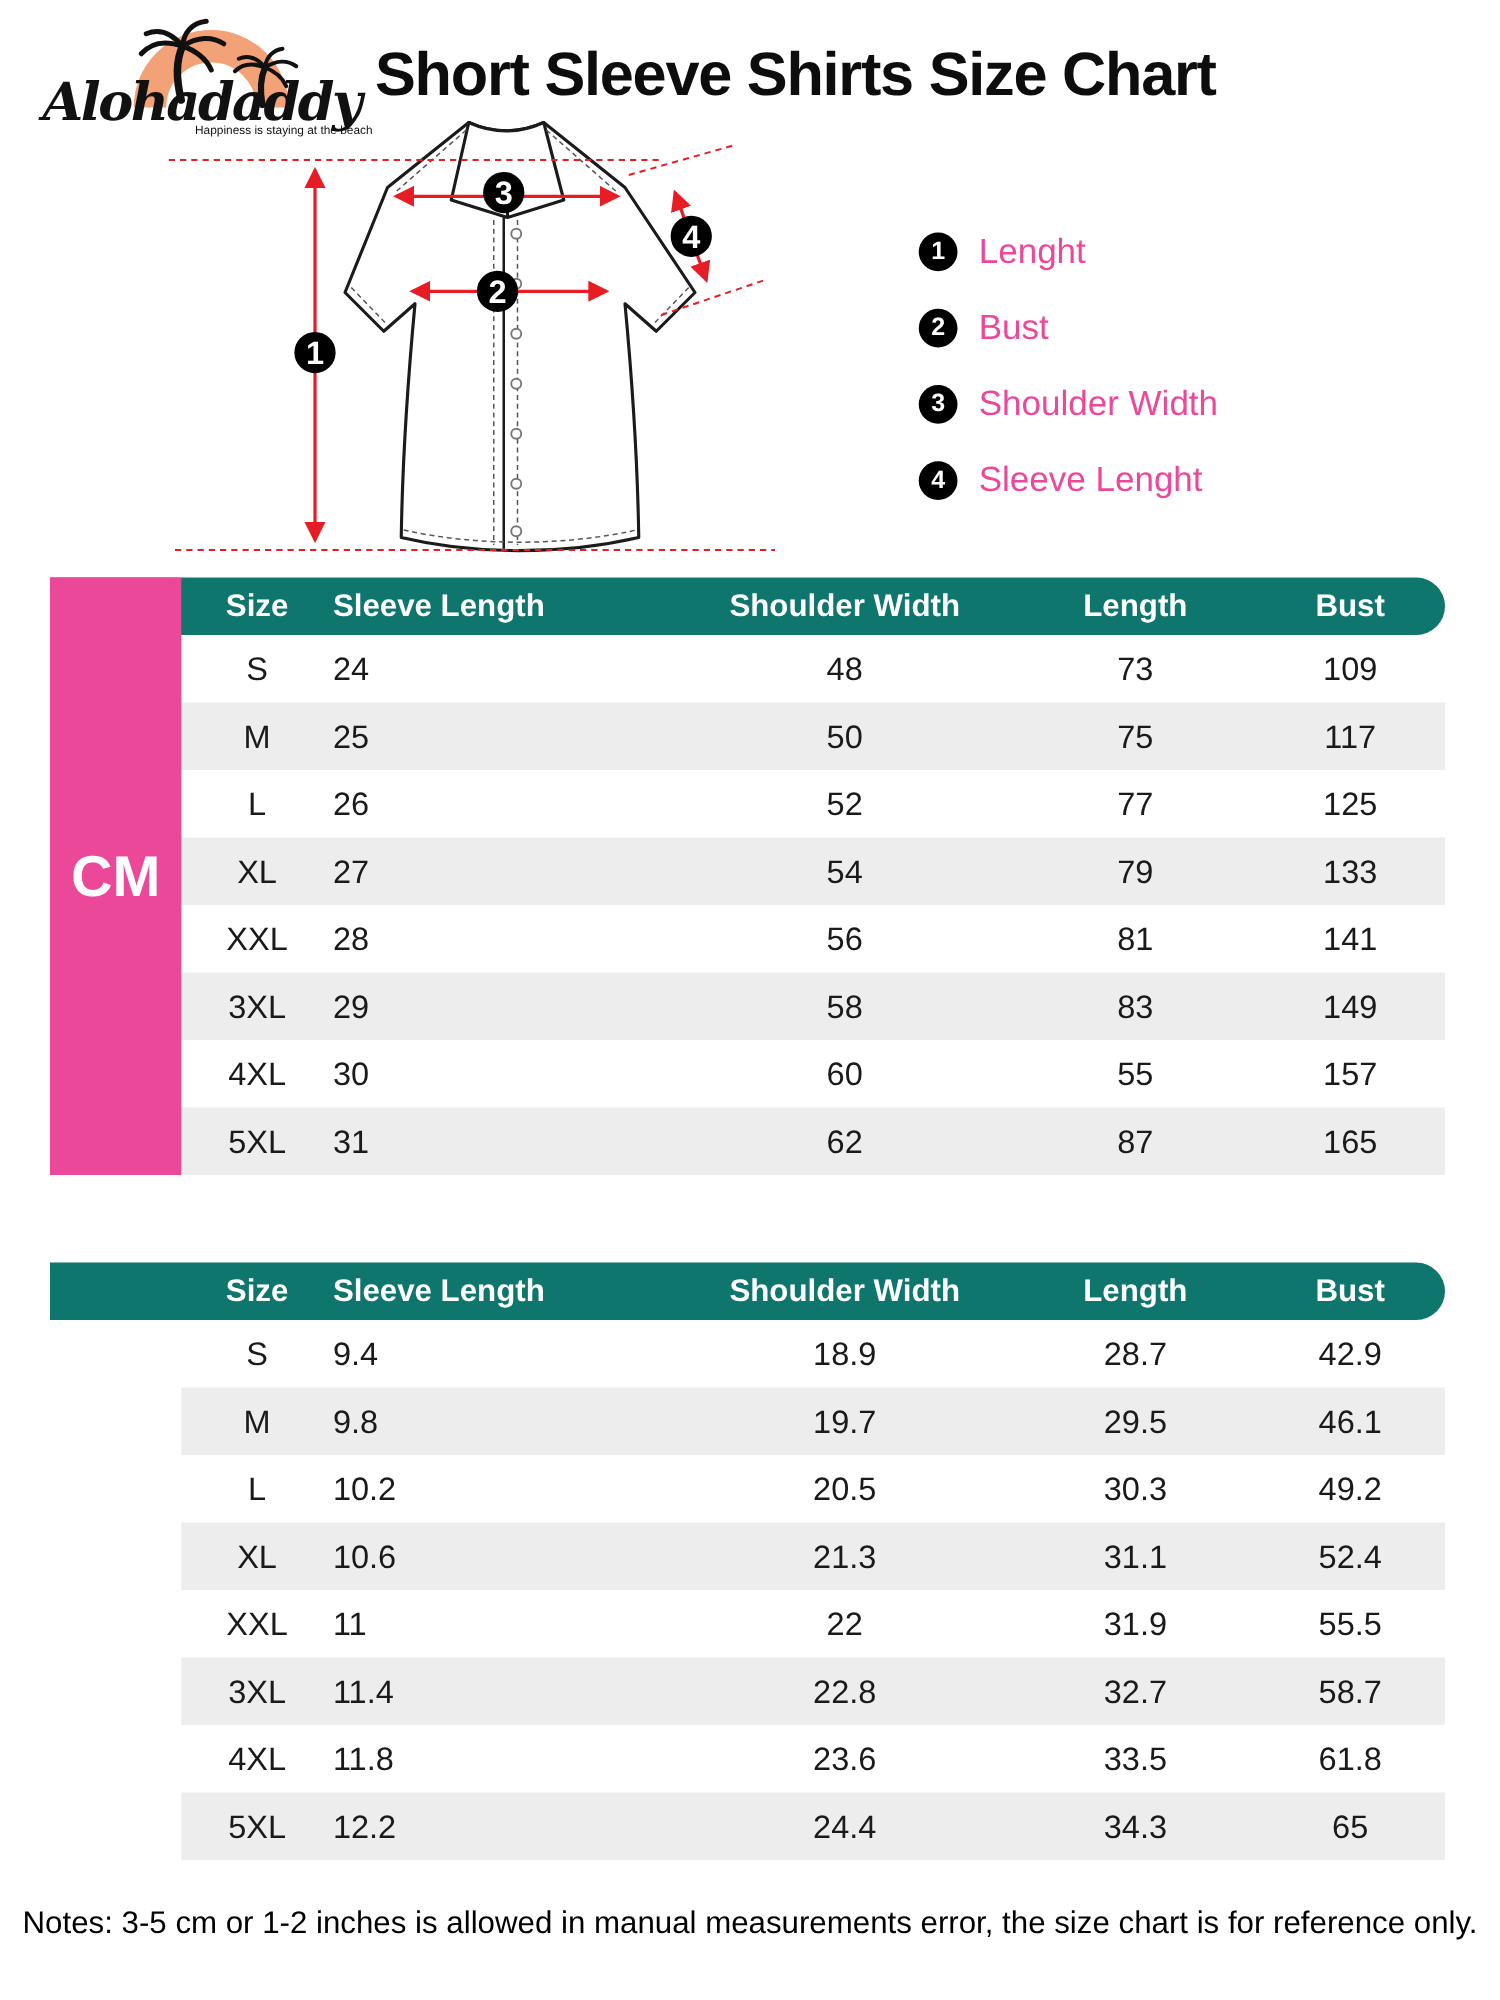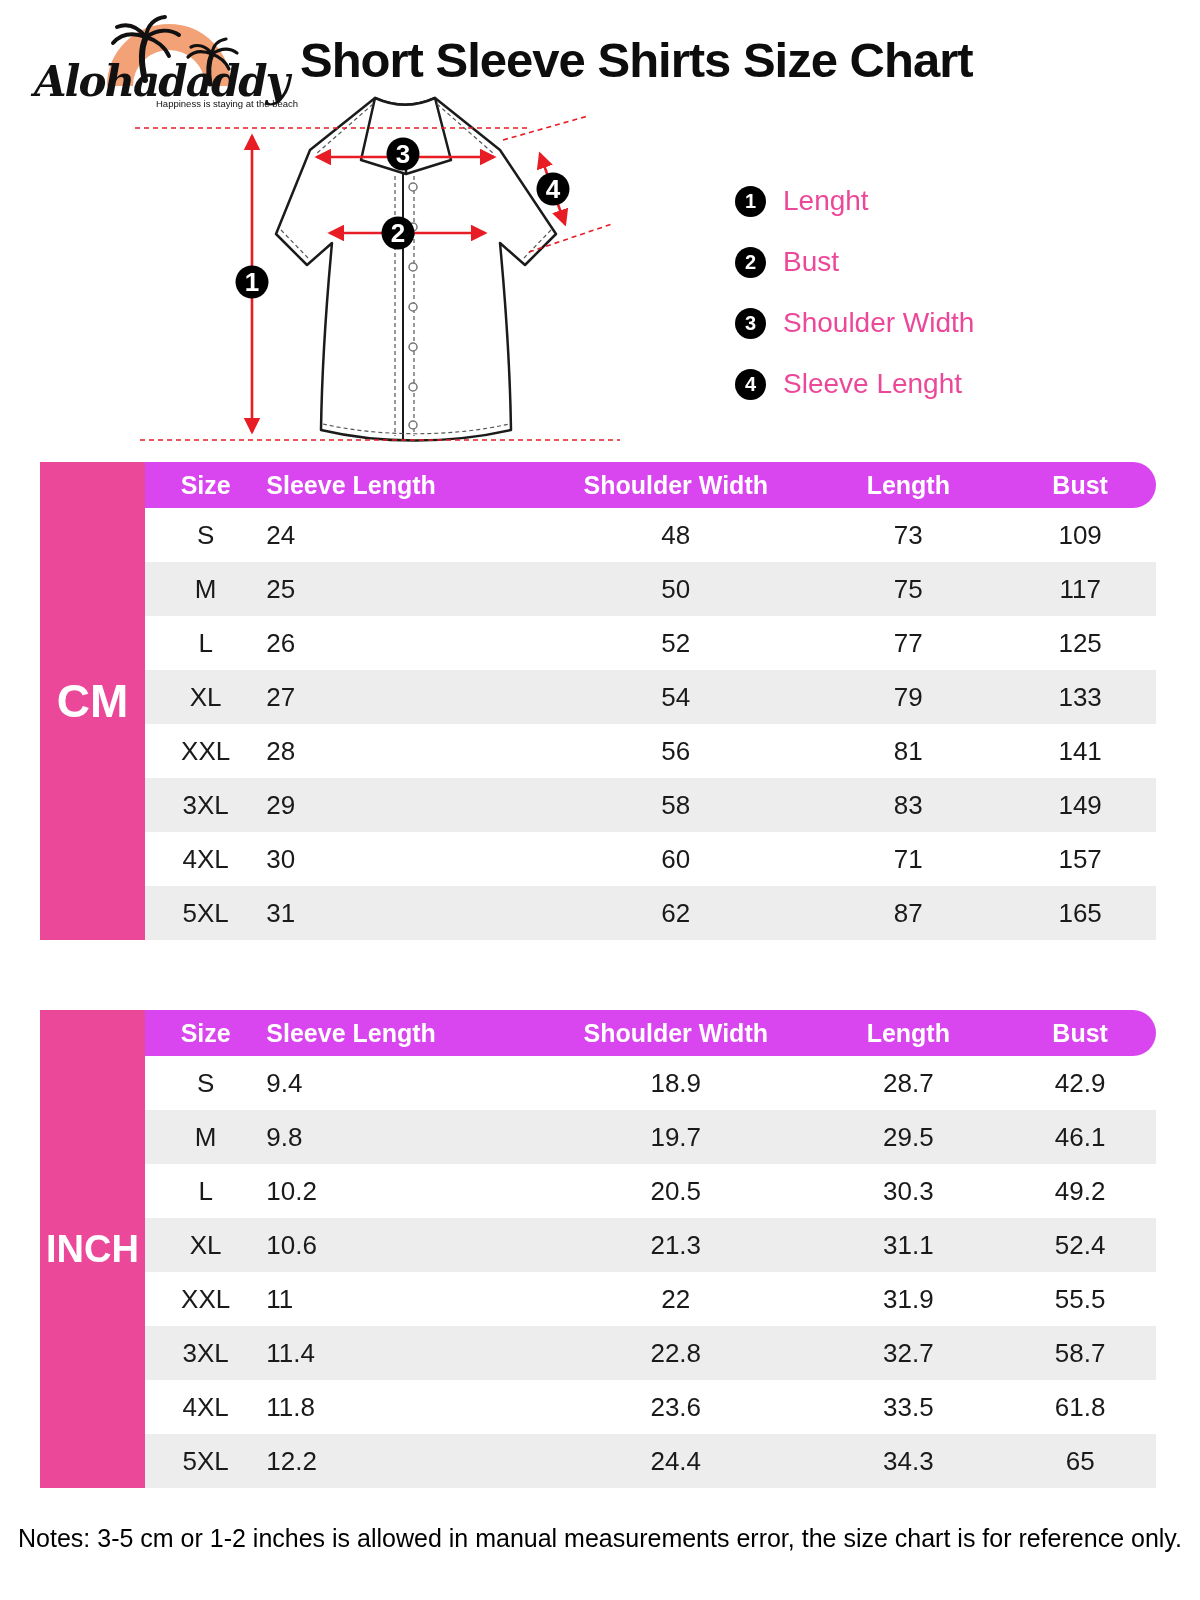--- a/index.html
+++ b/index.html
@@ -14,21 +14,21 @@
   
   .shirt-svg{position:absolute;left:80px;top:92px;}
   .legend{position:absolute;left:735px;top:186px;}
   .lg-item{display:flex;align-items:center;gap:17px;height:30px;margin-bottom:31px;}
   .lg-circle{width:31px;height:31px;border-radius:50%;background:#000;color:#fff;
              font-weight:bold;font-size:20px;display:flex;align-items:center;justify-content:center;flex:0 0 31px;}
   .lg-label{font-size:28px;color:#ec4899;}
 
   
   .size-table{position:absolute;left:40px;width:1116px;}
-  .t-header{position:relative;height:46px;background:#d946ef;border-radius:0 24px 24px 0;
+  .t-header{position:relative;height:46px;background:#0f766e;border-radius:0 24px 24px 0;
             display:flex;align-items:center;padding-left:105px;box-sizing:border-box;
             color:#fff;font-size:25px;font-weight:bold;}
   .t-side{position:absolute;left:0;top:0;width:105px;height:100%;background:#ec4899;
           display:flex;align-items:center;justify-content:center;color:#fff;font-weight:bold;z-index:2;}
   .t-body{margin-left:105px;}
   .trow{display:flex;height:54px;align-items:center;font-size:26px;color:#1a1a1a;background:#fff;}
   .trow.alt{background:#ededed;}
   .c0{width:12%;text-align:center;}
   .c1{width:27%;}
   .c2{width:27%;text-align:center;}
@@ -211,35 +211,34 @@
           <div class="c0">3XL</div>
           <div class="c1">29</div>
           <div class="c2">58</div>
           <div class="c3">83</div>
           <div class="c4">149</div>
         </div>
         <div class="trow">
           <div class="c0">4XL</div>
           <div class="c1">30</div>
           <div class="c2">60</div>
-          <div class="c3">71</div>
+          <div class="c3">55</div>
           <div class="c4">157</div>
         </div>
         <div class="trow alt">
           <div class="c0">5XL</div>
           <div class="c1">31</div>
           <div class="c2">62</div>
           <div class="c3">87</div>
           <div class="c4">165</div>
         </div>
       </div>
   </div>
 
   <div class="size-table" id="inch-table">
-    <div class="t-side">INCH</div>
     <div class="t-header">
         <div class="c0">Size</div>
         <div class="c1">Sleeve Length</div>
         <div class="c2">Shoulder Width</div>
         <div class="c3">Length</div>
         <div class="c4">Bust</div>
       </div>
     <div class="t-body">
         <div class="trow">
           <div class="c0">S</div>

